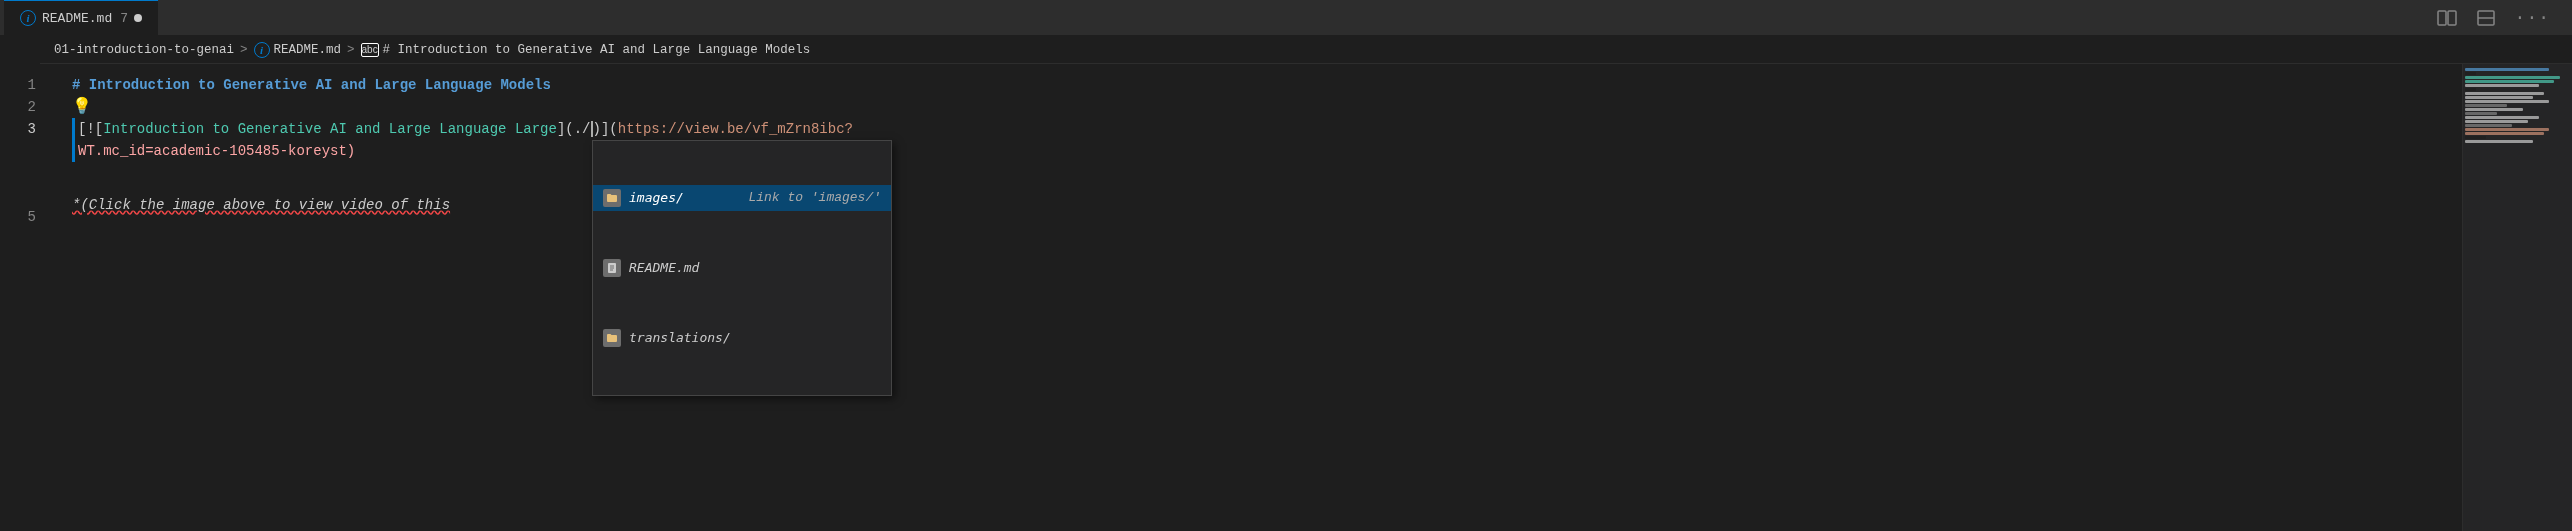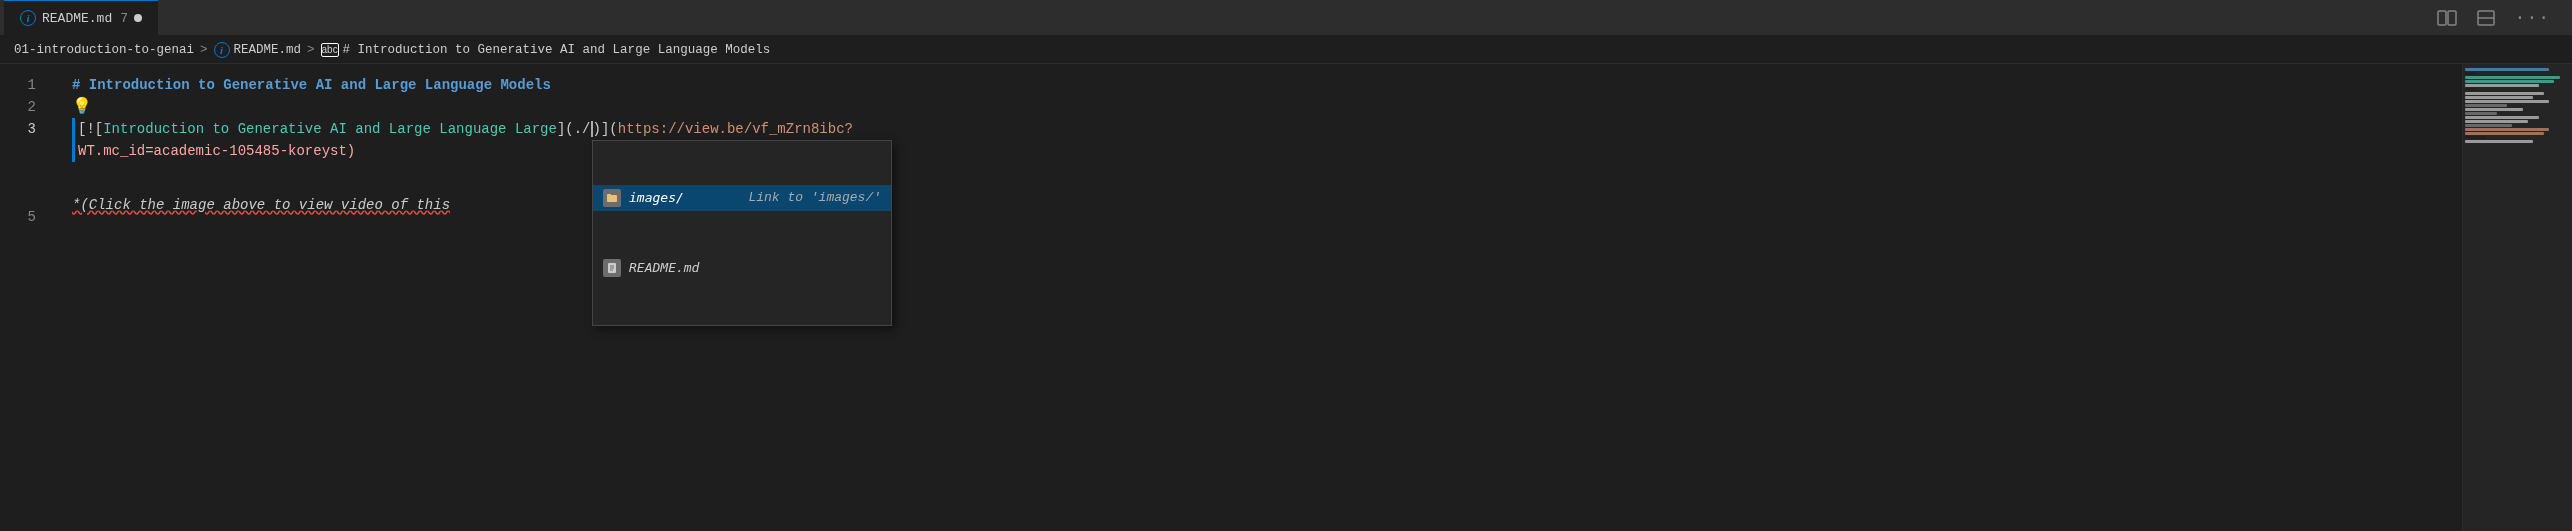--- a/index.html
+++ b/index.html
@@ -79,20 +79,21 @@
     .breadcrumb {
       display: flex;
       align-items: center;
       padding: 4px 14px;
       background: #1e1e1e;
       font-size: 12.5px;
       color: #858585;
       gap: 4px;
       border-bottom: 1px solid #2d2d2d;
       height: 28px;
+      margin-left: 40px;
     }
 
     .breadcrumb-sep {
       color: #858585;
       margin: 0 2px;
     }
 
     .breadcrumb-item {
       color: #cccccc;
       display: flex;
@@ -404,20 +405,29 @@
                 <svg width="12" height="12" viewBox="0 0 12 12" fill="none">
                   <rect x="2" y="1" width="8" height="10" rx="1" fill="#cccccc" stroke="none"></rect>
                   <line x1="4" y1="4" x2="8" y2="4" stroke="#6d6d6d" stroke-width="1"></line>
                   <line x1="4" y1="6" x2="8" y2="6" stroke="#6d6d6d" stroke-width="1"></line>
                   <line x1="4" y1="8" x2="7" y2="8" stroke="#6d6d6d" stroke-width="1"></line>
                 </svg>
               </span>
               <span class="ac-label">README.md</span>
               <span class="ac-detail"></span>
             </div>
+            <div class="autocomplete-item">
+              <span class="ac-icon" style="background:#6d6d6d;">
+                <svg width="12" height="12" viewBox="0 0 12 12" fill="none">
+                  <path d="M1 3a1 1 0 011-1h2.5l1 1H10a1 1 0 011 1v5a1 1 0 01-1 1H2a1 1 0 01-1-1V3z" fill="#e8c17a"></path>
+                </svg>
+              </span>
+              <span class="ac-label">translations/</span>
+              <span class="ac-detail"></span>
+            </div>
           </div>
         </div>
 
         <div class="code-line" style="height:22px;">&nbsp;</div>
 
         <div class="code-line" style="margin-top:10px;">
           <span class="md-italic squiggly">*(Click the image above to view video of this</span>
         </div>
 
       </div>

